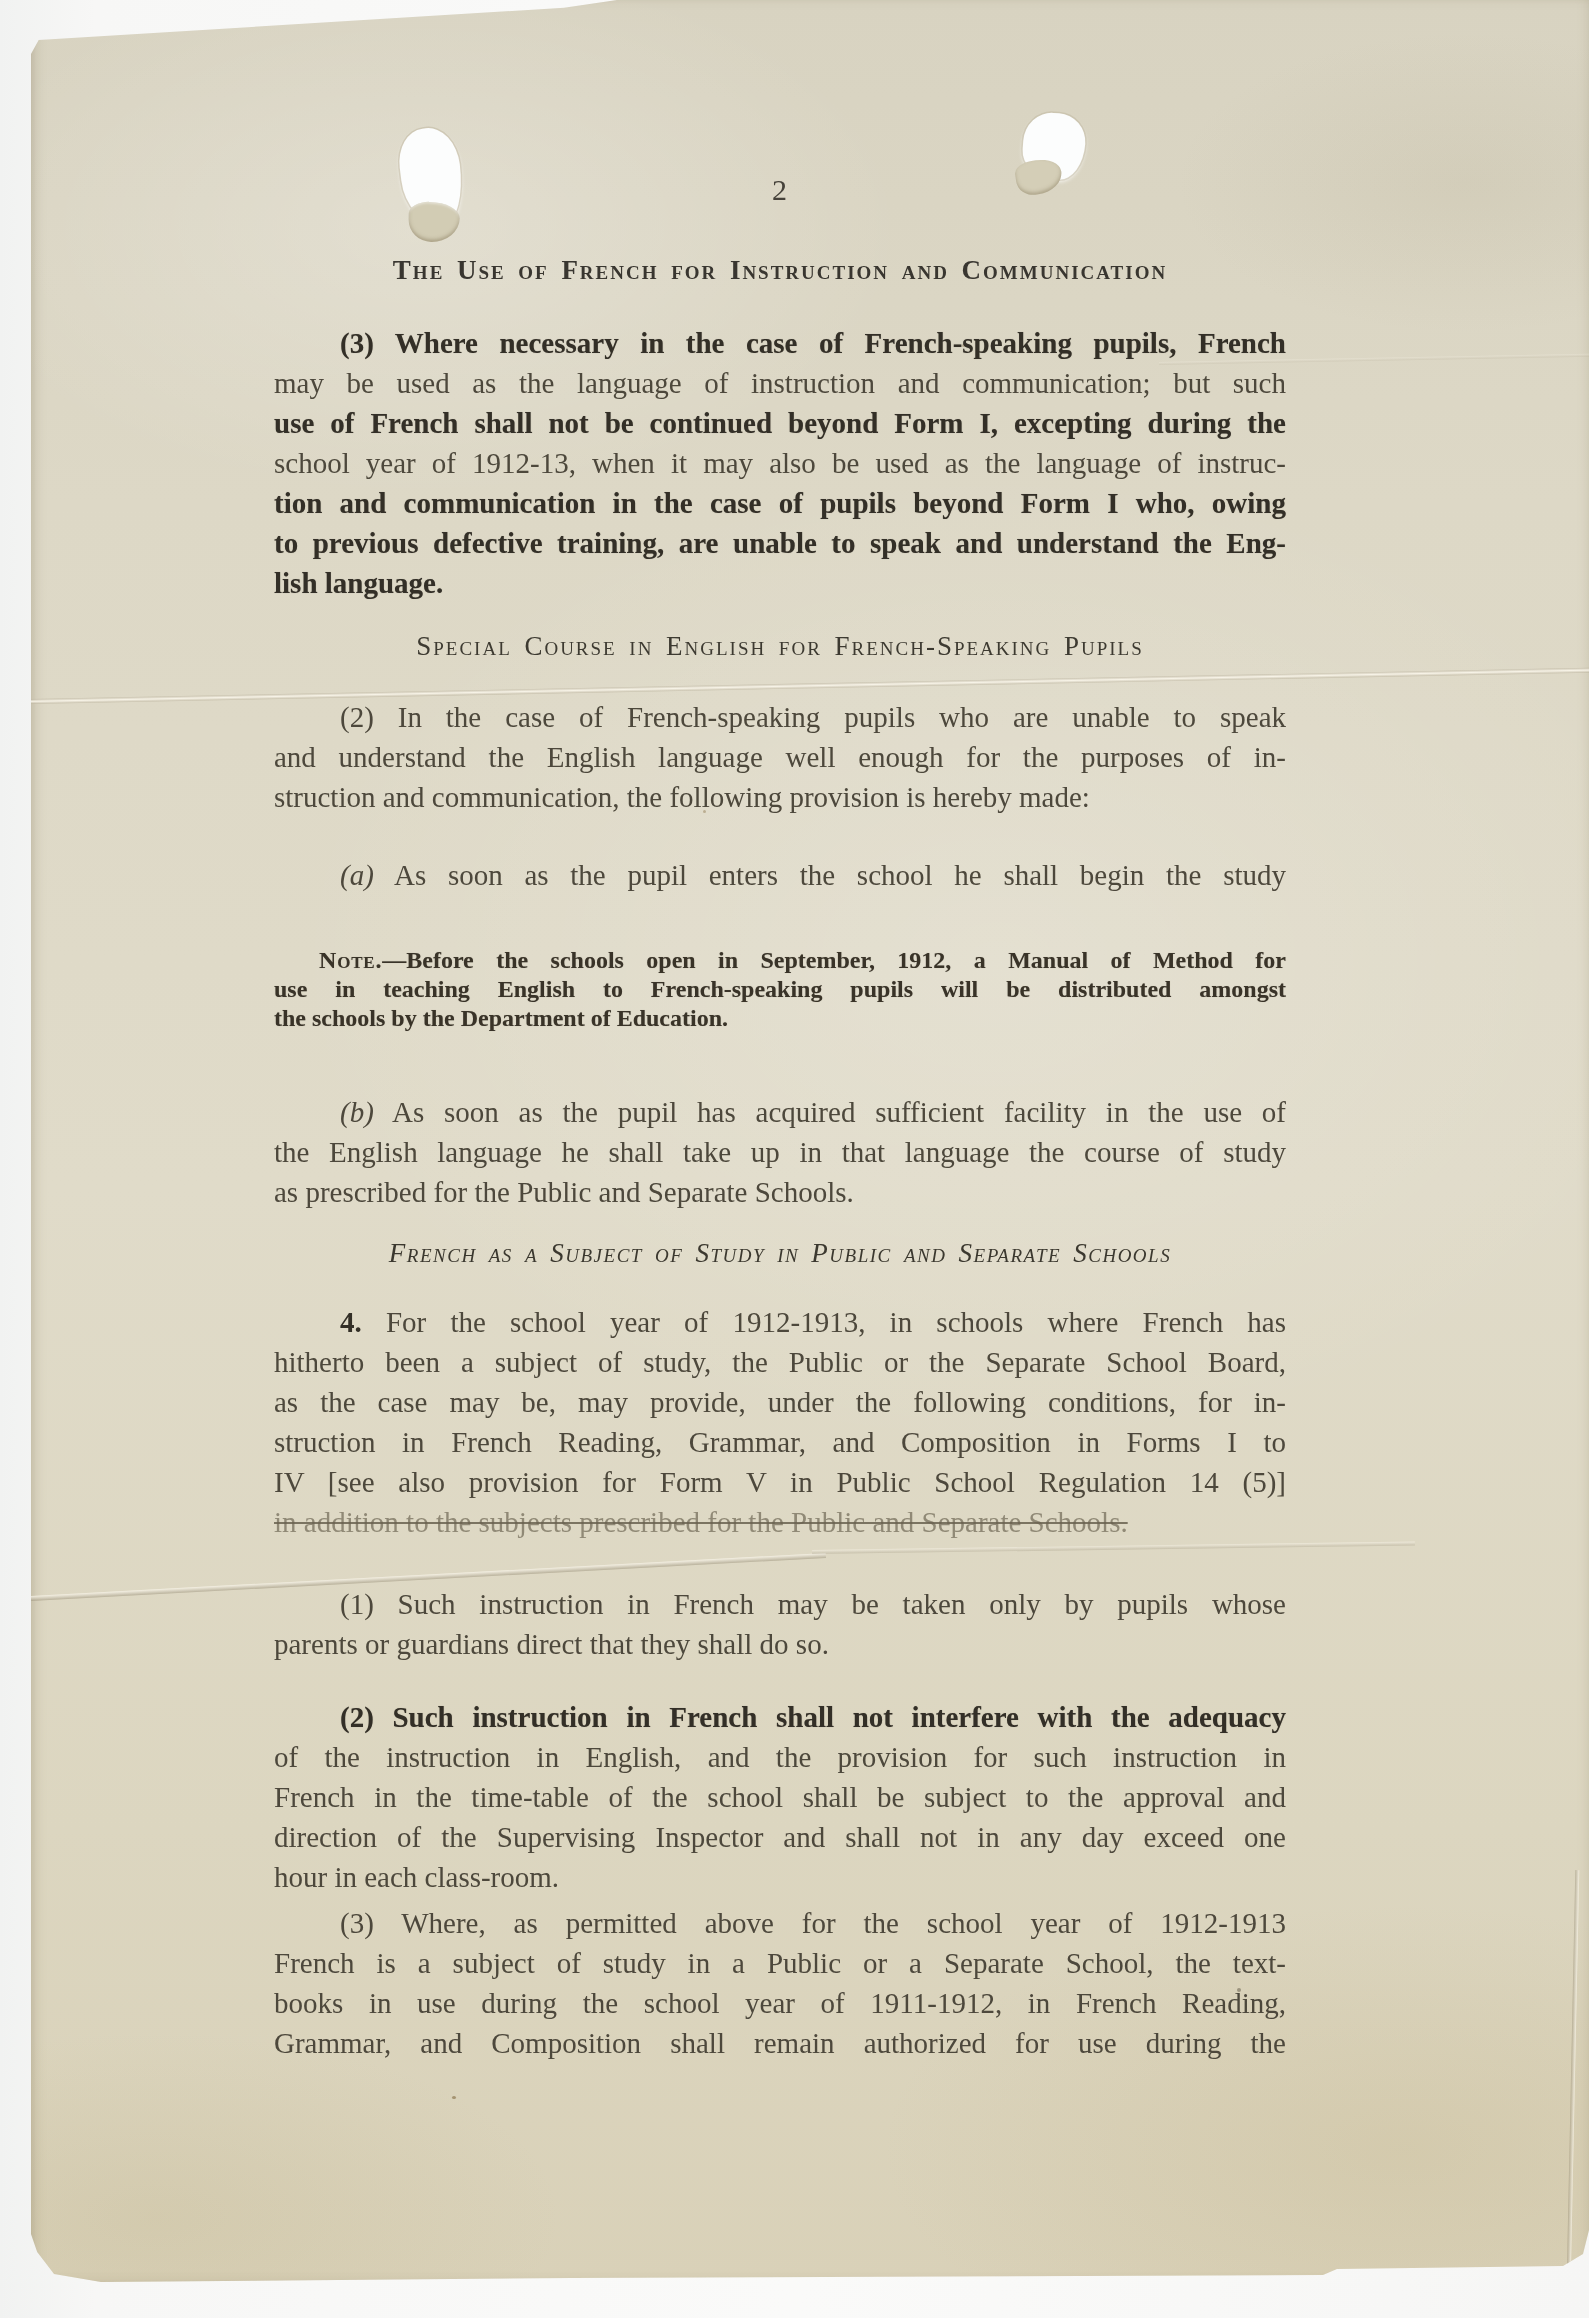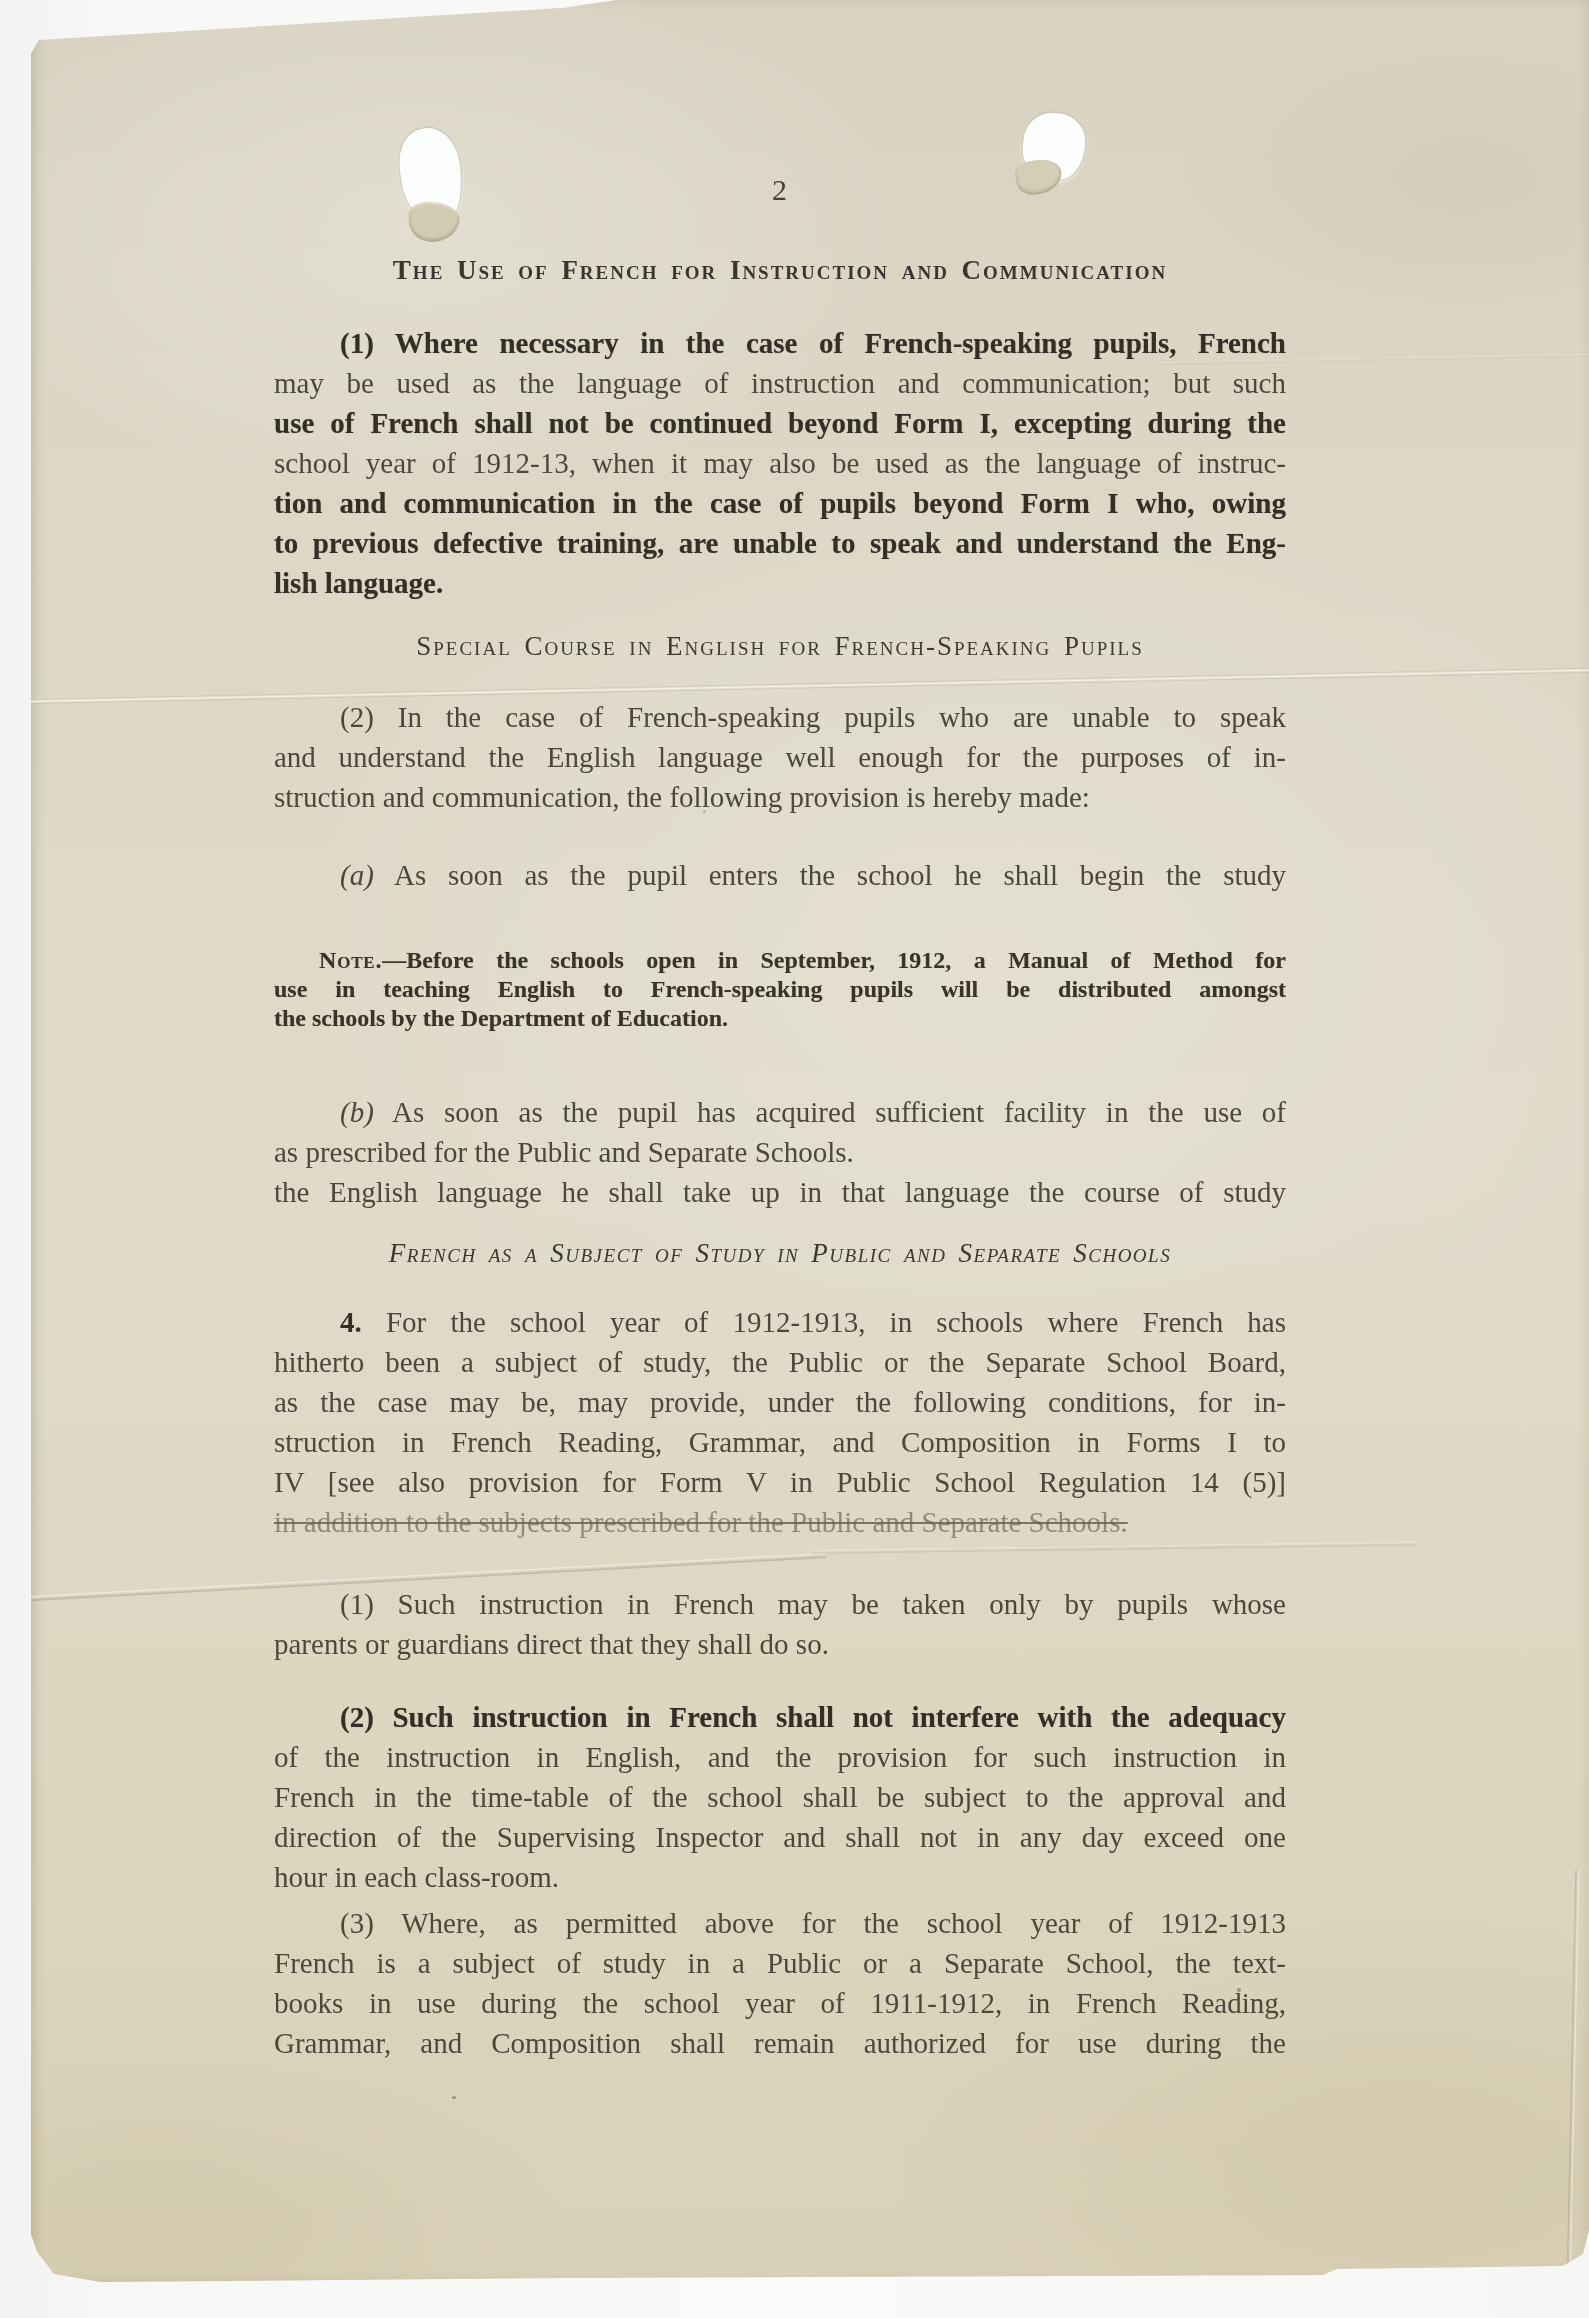--- a/index.html
+++ b/index.html
@@ -111,21 +111,21 @@
 
     <div class="speck speck1"></div>
     <div class="speck speck2"></div>
     <div class="speck speck3"></div>
     <div class="speck speck4"></div>
 
     <div class="content" id="doc-content">
         <div id="sec-page-number" class="sec pagenum">2</div>
         <div id="sec-heading-main" class="sec heading">The Use of French for Instruction and Communication</div>
         <div id="sec-para-1" class="sec para">
-          <div class="line b ind">(1) Where necessary in the case of French-speaking pupils, French</div>
+          <div class="line b ind">(3) Where necessary in the case of French-speaking pupils, French</div>
           <div class="line">may be used as the language of instruction and communication; but such</div>
           <div class="line b">use of French shall not be continued beyond Form I, excepting during the</div>
           <div class="line">school year of 1912-13, when it may also be used as the language of instruc-</div>
           <div class="line b">tion and communication in the case of pupils beyond Form I who, owing</div>
           <div class="line b">to previous defective training, are unable to speak and understand the Eng-</div>
           <div class="line b last">lish language.</div>
         </div>
         <div id="sec-heading-special-course" class="sec heading">Special Course in English for French-Speaking Pupils</div>
         <div id="sec-para-2" class="sec para">
           <div class="line ind">(2) In the case of French-speaking pupils who are unable to speak</div>
@@ -135,22 +135,22 @@
         <div id="sec-para-2a" class="sec para">
           <div class="line ind"><span class="pre it">(a)</span> As soon as the pupil enters the school he shall begin the study</div>
         </div>
         <div id="sec-note" class="sec note para note">
           <div class="line ind"><span class="pre sc">Note.</span>—Before the schools open in September, 1912, a Manual of Method for</div>
           <div class="line">use in teaching English to French-speaking pupils will be distributed amongst</div>
           <div class="line last">the schools by the Department of Education.</div>
         </div>
         <div id="sec-para-2b" class="sec para">
           <div class="line ind"><span class="pre it">(b)</span> As soon as the pupil has acquired sufficient facility in the use of</div>
+          <div class="line">the English language he shall take up in that language the course of study</div>
           <div class="line last">as prescribed for the Public and Separate Schools.</div>
-          <div class="line">the English language he shall take up in that language the course of study</div>
         </div>
         <div id="sec-heading-french-study" class="sec heading">French as a Subject of Study in Public and Separate Schools</div>
         <div id="sec-para-4" class="sec para">
           <div class="line ind"><span class="pre b">4.</span> For the school year of 1912-1913, in schools where French has</div>
           <div class="line">hitherto been a subject of study, the Public or the Separate School Board,</div>
           <div class="line">as the case may be, may provide, under the following conditions, for in-</div>
           <div class="line">struction in French Reading, Grammar, and Composition in Forms I to</div>
           <div class="line">IV [see also provision for Form V in Public School Regulation 14 (5)]</div>
           <div class="line f last">in addition to the subjects prescribed for the Public and Separate Schools.</div>
         </div>

